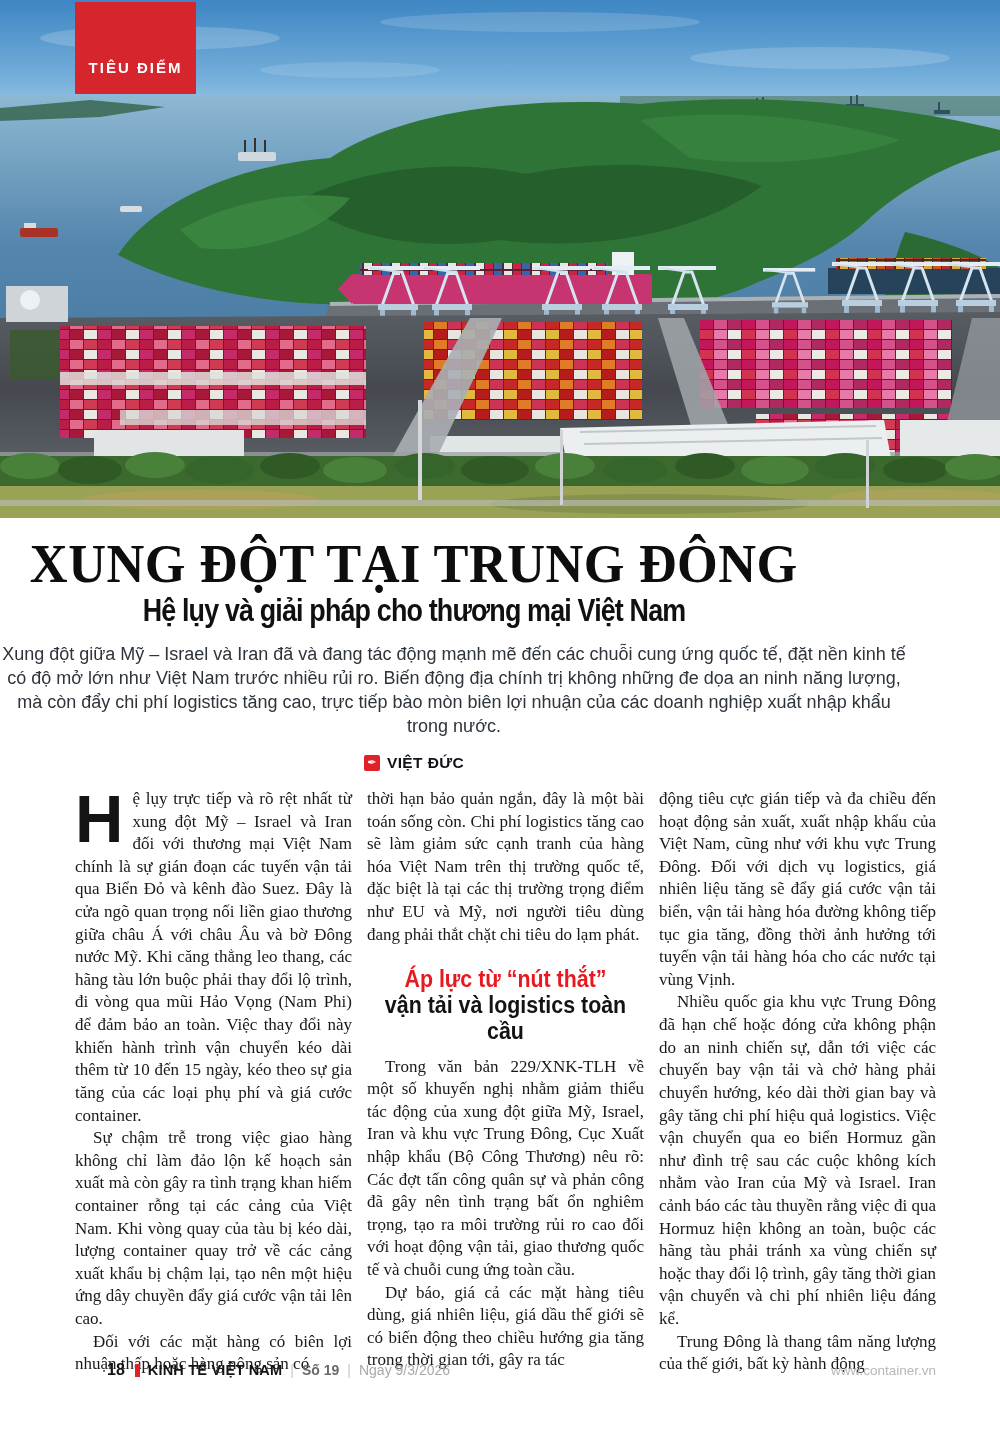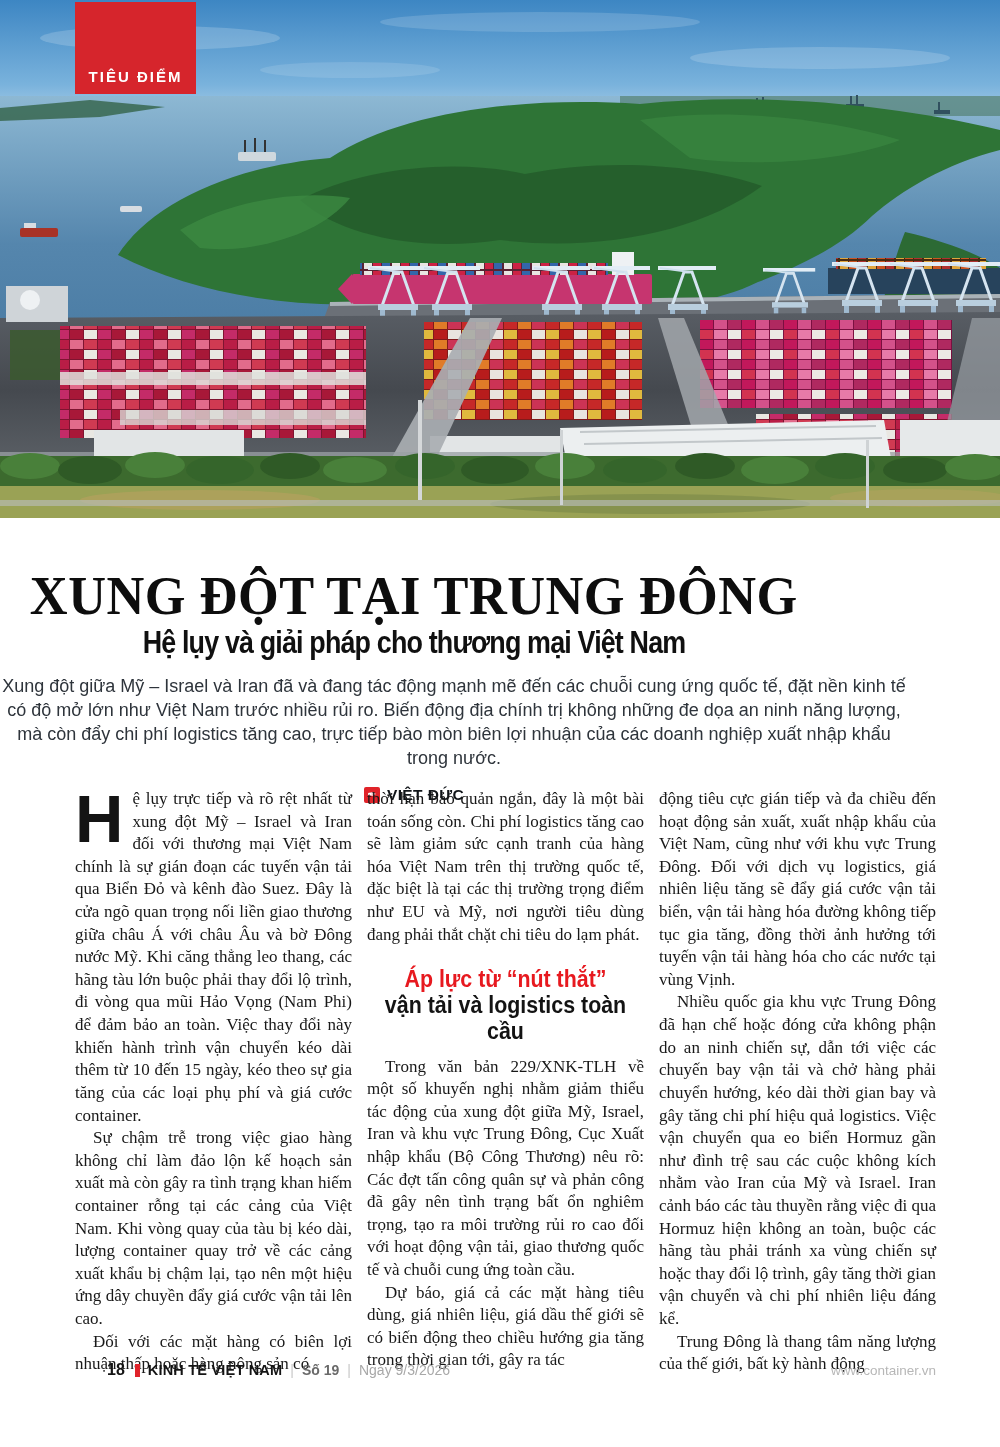--- a/index.html
+++ b/index.html
@@ -6,28 +6,28 @@
   body{
     width:1000px;height:1447px;position:relative;background:#ffffff;
     font-family:"Liberation Serif",serif;overflow:hidden;
   }
   
   .photo{position:absolute;top:0;left:0;width:1000px;height:518px;overflow:hidden;}
   .photo svg{display:block;}
   
   .badge{
     position:absolute;top:2px;left:75px;width:121px;height:92px;background:#d6252c;
-    display:flex;align-items:flex-end;justify-content:center;box-sizing:border-box;padding-bottom:9px;
+    display:flex;align-items:flex-end;justify-content:center;box-sizing:border-box;padding-bottom:18px;
   }
   .badge span{
     color:#fff;font-family:"Liberation Sans",sans-serif;font-weight:bold;
     font-size:15px;letter-spacing:2px;white-space:nowrap;
   }
   
-  .headline-wrap{position:absolute;top:536px;left:0;width:828px;text-align:center;margin-top:32px;}
+  .headline-wrap{position:absolute;top:536px;left:0;width:828px;text-align:center;}
   .title{
     margin:0;font-family:"Liberation Serif",serif;font-weight:bold;color:#0d0d0d;
     font-size:54px;line-height:1.04;letter-spacing:.5px;
   }
   .title-inner{display:inline-block;transform:scaleX(.97);transform-origin:center;}
   .subtitle{
     margin:2px 0 0 0;font-family:"Liberation Sans",sans-serif;font-weight:bold;color:#101010;
     font-size:32px;line-height:1.05;
   }
   .subtitle-inner{display:inline-block;transform:scaleX(.84);transform-origin:center;letter-spacing:-1px;}

